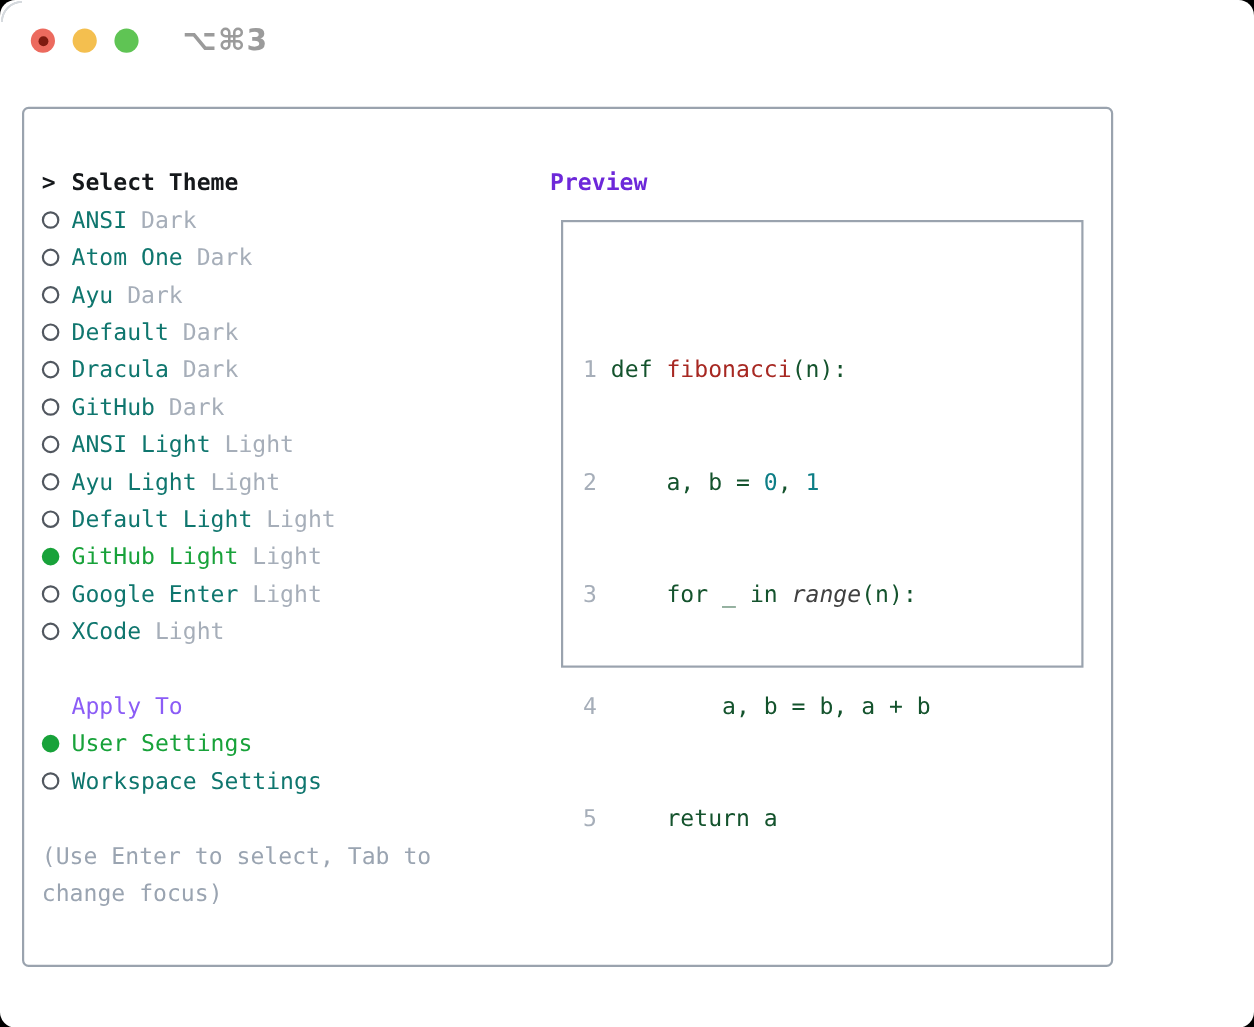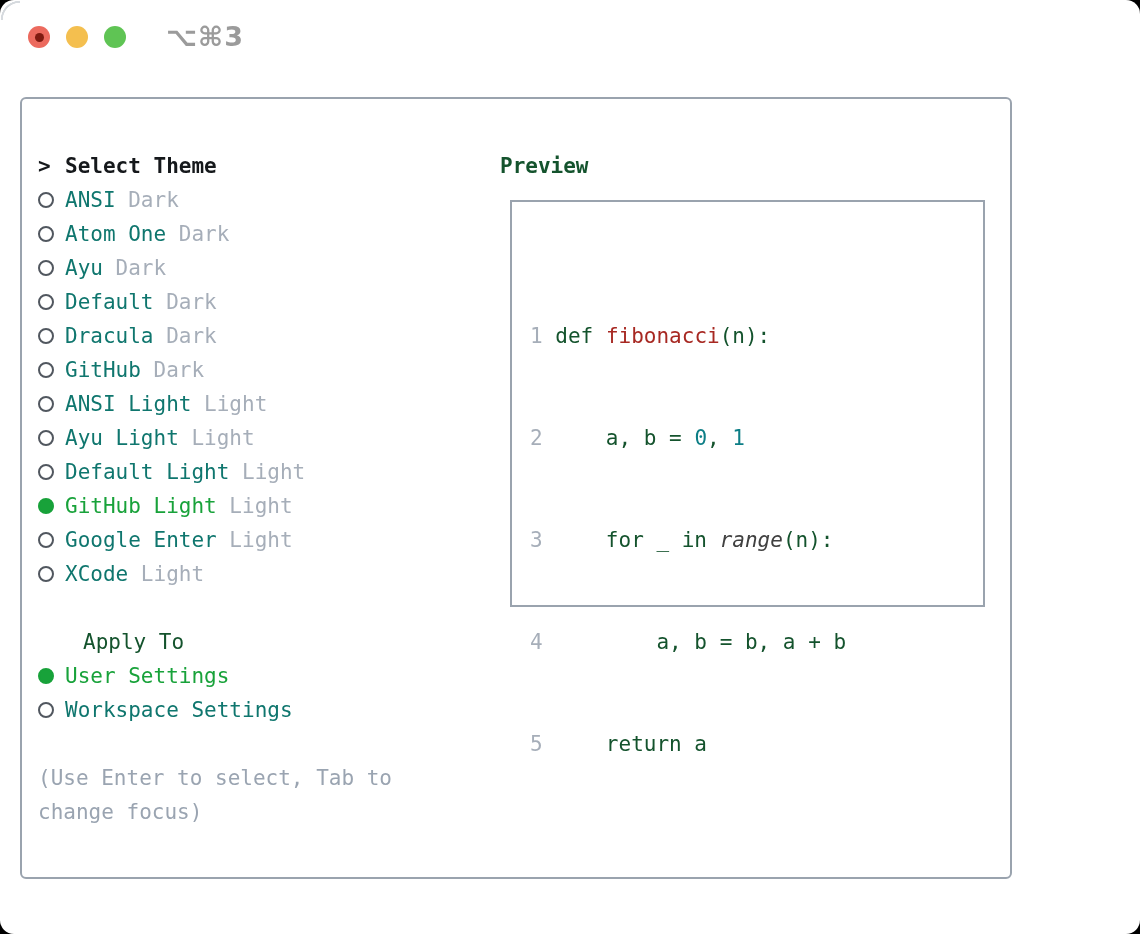--- a/index.html
+++ b/index.html
@@ -28,25 +28,25 @@
   .leftcol{position:absolute;left:16px;top:50px;width:430px;font-size:21px;line-height:34px;color:#33383f;}
   .row{display:flex;align-items:center;height:34px;white-space:pre;}
   .row.blank{height:34px;}
   .slot{width:27px;flex:0 0 27px;display:flex;align-items:center;}
   .hdr{font-weight:bold;color:#15181b;}
   .circle{width:12px;height:12px;border:2px solid #51575f;border-radius:50%;box-sizing:content-box;}
   .circle.selected{background:#18a23a;border-color:#18a23a;}
   .name{color:#0f766e;}
   .name.selected{color:#18a23a;}
   .variant{color:#a6aeb9;margin-left:1ch;}
-  .apply-hdr{margin-left:45px;color:#14532d;}
+  .apply-hdr{margin-left:27px;color:#8b5cf6;}
   .hint{margin-top:0;width:400px;color:#9aa4b1;white-space:normal;line-height:34px;}
   
   .preview-title{position:absolute;left:478px;top:50px;height:34px;line-height:34px;
-    font-size:21px;font-weight:bold;color:#14532d;}
+    font-size:21px;font-weight:bold;color:#6d28d9;}
   .preview-box{position:absolute;left:488px;top:101px;width:475px;height:407px;
     border:2px solid #9aa3ae;box-sizing:border-box;background:#fff;}
   .code{position:absolute;left:18px;top:49px;font-size:21px;line-height:34px;white-space:pre;}
   .code-line{height:34px;white-space:pre;}
   .ln{color:#a6aeb9;margin-right:1ch;}
   .t-code{color:#14532d;}
   .t-func{color:#a72822;}
   .t-num{color:#0d7e86;}
   .t-call{color:#404040;font-style:italic;}
 </style>

